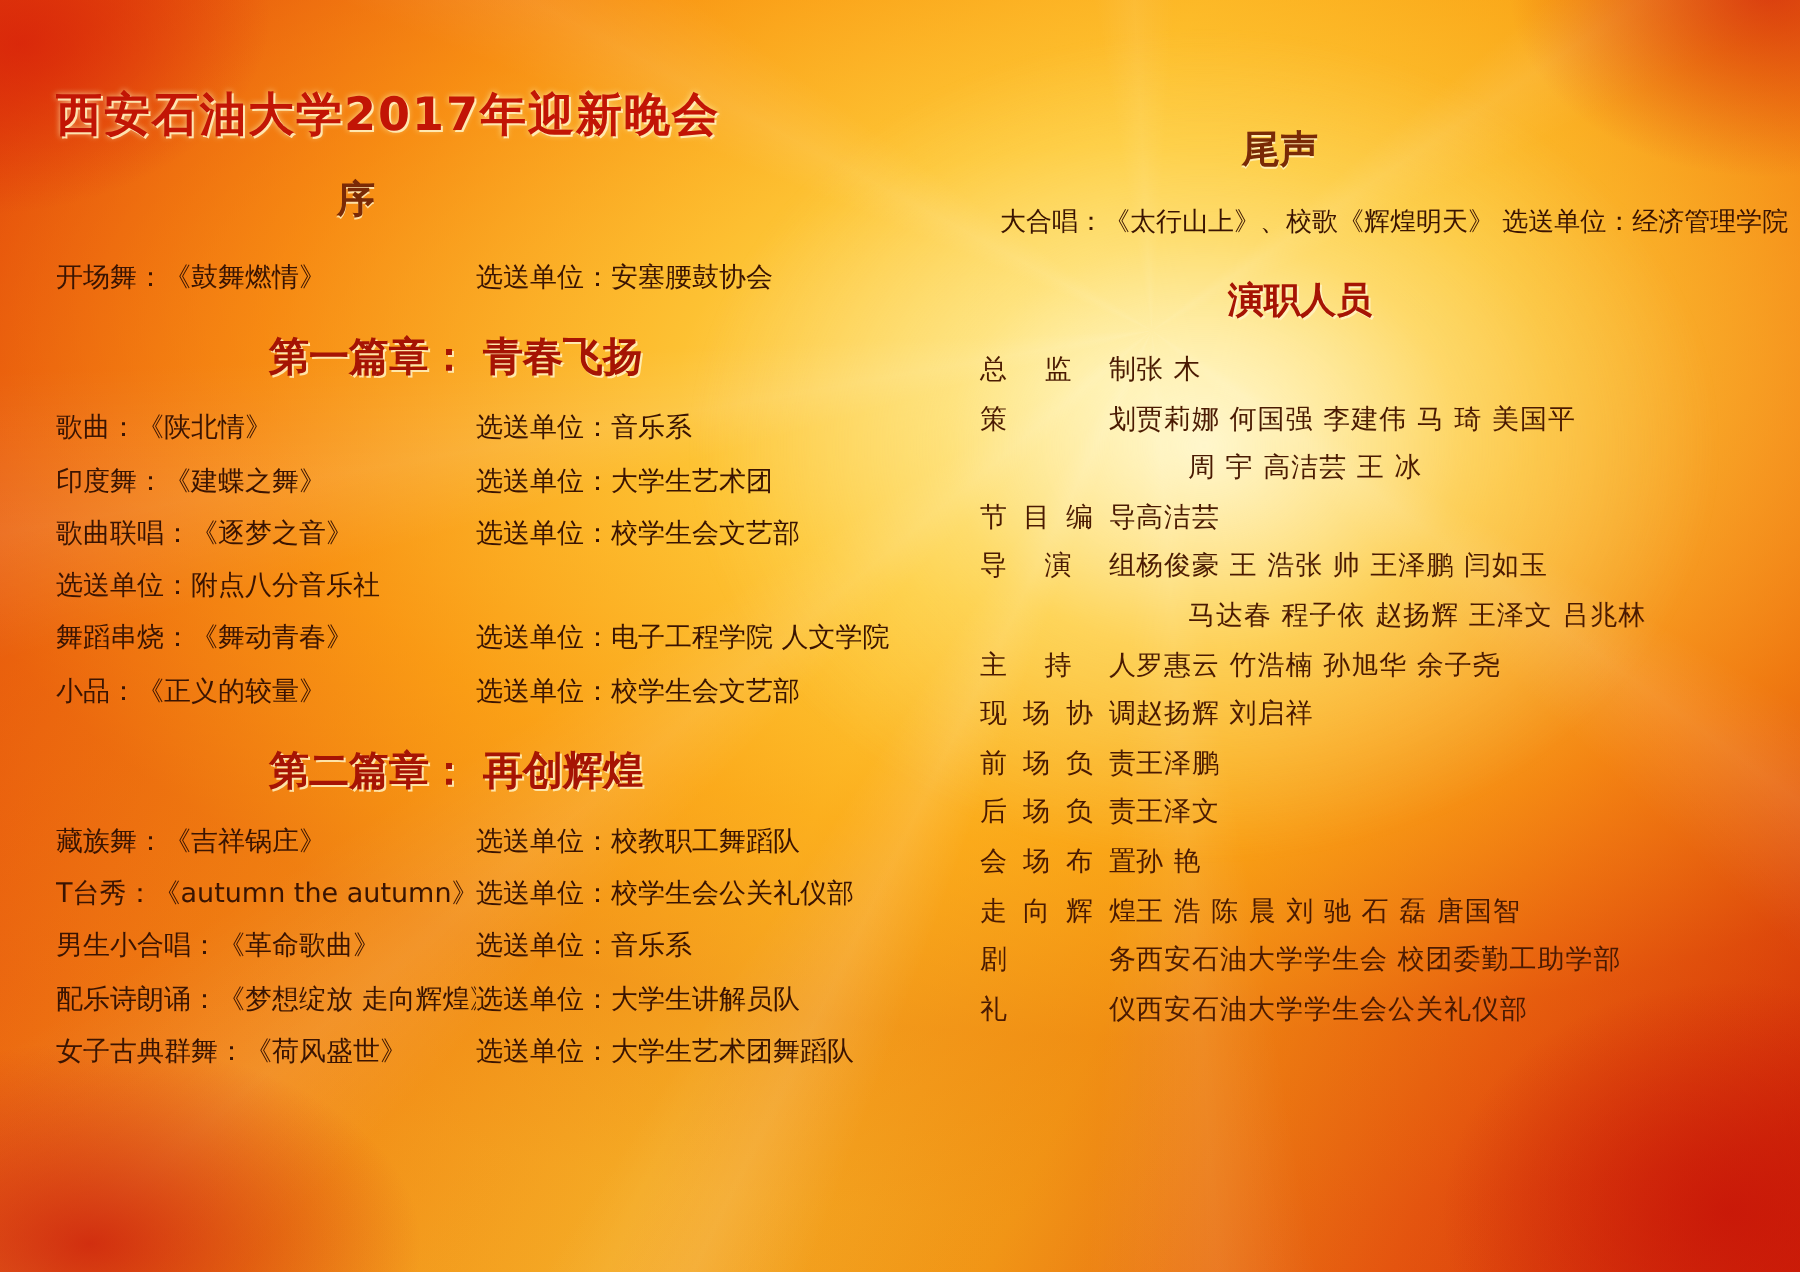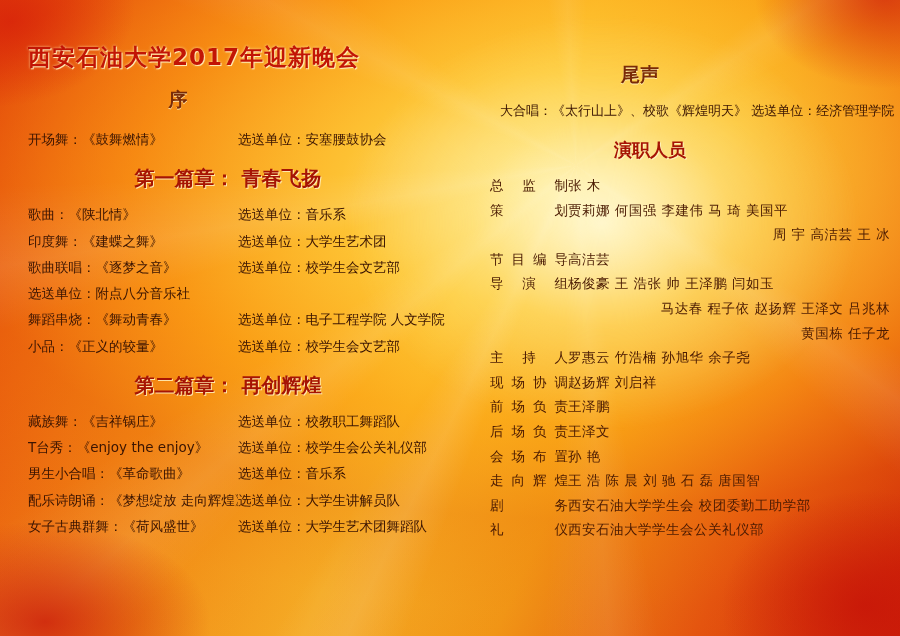--- a/index.html
+++ b/index.html
@@ -163,21 +163,21 @@
     text-align: justify;
     text-align-last: justify;
     white-space: nowrap;
   }
   .credit-row .names {
     flex: 1 1 auto;
     white-space: nowrap;
     letter-spacing: 0.5px;
   }
   .credit-row.cont .role { visibility: hidden; }
-  .credit-row.cont .names { padding-left: 26px; text-align: right; }
+  .credit-row.cont .names { padding-left: 26px; }
   .spacer-6 { height: 6px; }
   .spacer-10 { height: 10px; }
 </style>
 </head>
 <body>
 
 <div id="poster">
   <div id="rays"></div>
   <div id="glow"></div>
   <div class="ribbon" id="ribbon-tl"></div>
@@ -234,21 +234,21 @@
       <div class="spacer-10"></div>
       <div class="chapter" style="width:400px">第二篇章： 再创辉煌</div>
       <div class="spacer-6"></div>
 
       <div id="ch2-rows">
         <div class="row">
           <div class="item">藏族舞：《吉祥锅庄》</div>
           <div class="unit">选送单位：校教职工舞蹈队</div>
         </div>
         <div class="row">
-          <div class="item">T台秀：《enjoy the enjoy》</div>
+          <div class="item">T台秀：《autumn the autumn》</div>
           <div class="unit">选送单位：校学生会公关礼仪部</div>
         </div>
         <div class="row">
           <div class="item">男生小合唱：《革命歌曲》</div>
           <div class="unit">选送单位：音乐系</div>
         </div>
         <div class="row">
           <div class="item">配乐诗朗诵：《梦想绽放 走向辉煌》</div>
           <div class="unit">选送单位：大学生讲解员队</div>
         </div>
@@ -287,24 +287,20 @@
           <div class="names">高洁芸</div>
         </div>
         <div class="credit-row">
           <div class="role">导演组</div>
           <div class="names">杨俊豪  王   浩张   帅  王泽鹏 闫如玉</div>
         </div>
         <div class="credit-row cont">
           <div class="role"></div>
           <div class="names">马达春  程子依 赵扬辉  王泽文 吕兆林</div>
         </div>
-        <div class="credit-row cont">
-          <div class="role"></div>
-          <div class="names">黄国栋  任子龙</div>
-        </div>
         <div class="credit-row">
           <div class="role">主持人</div>
           <div class="names">罗惠云  竹浩楠  孙旭华  余子尧</div>
         </div>
         <div class="credit-row">
           <div class="role">现场协调</div>
           <div class="names">赵扬辉  刘启祥</div>
         </div>
         <div class="credit-row">
           <div class="role">前场负责</div>

